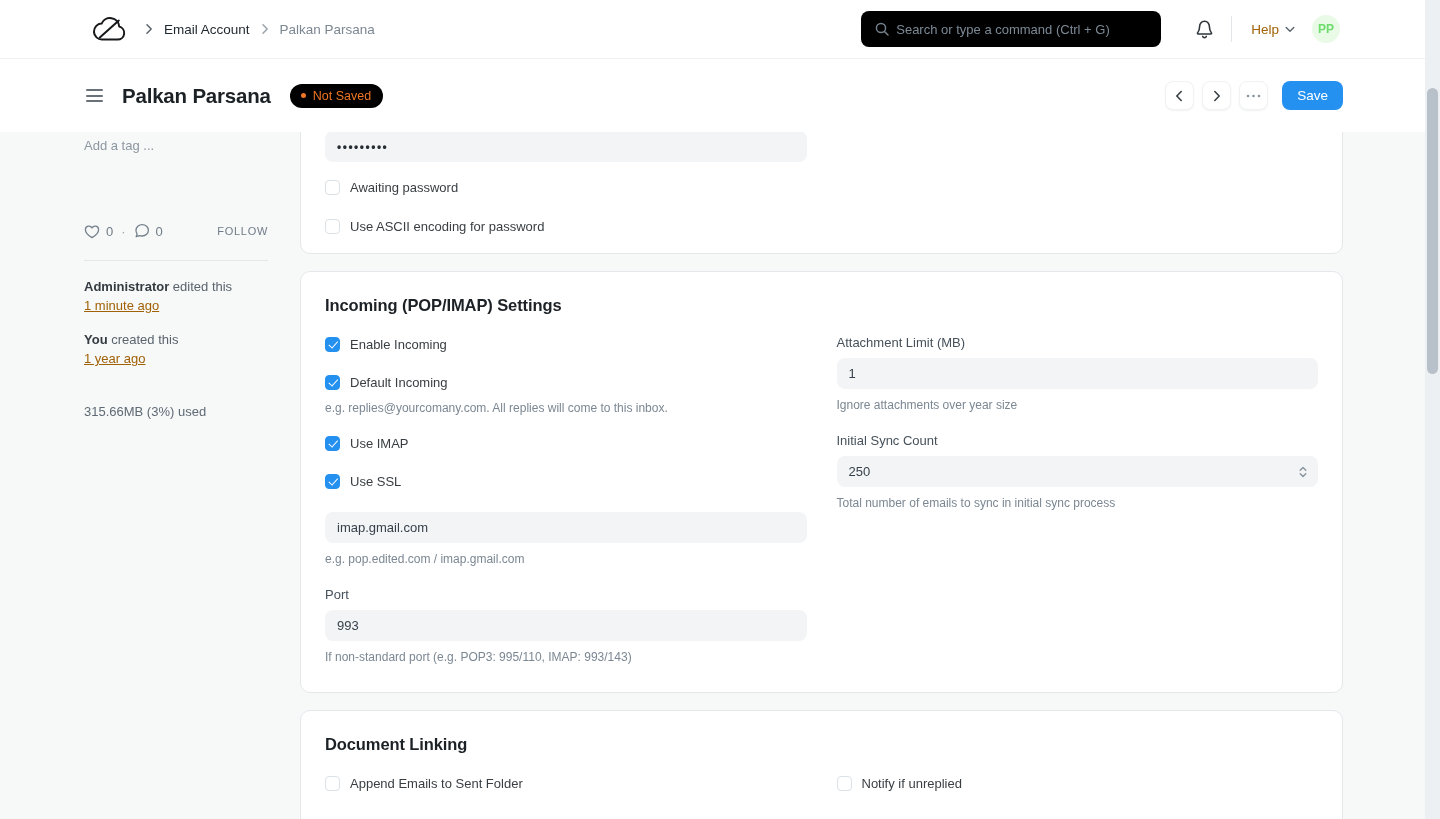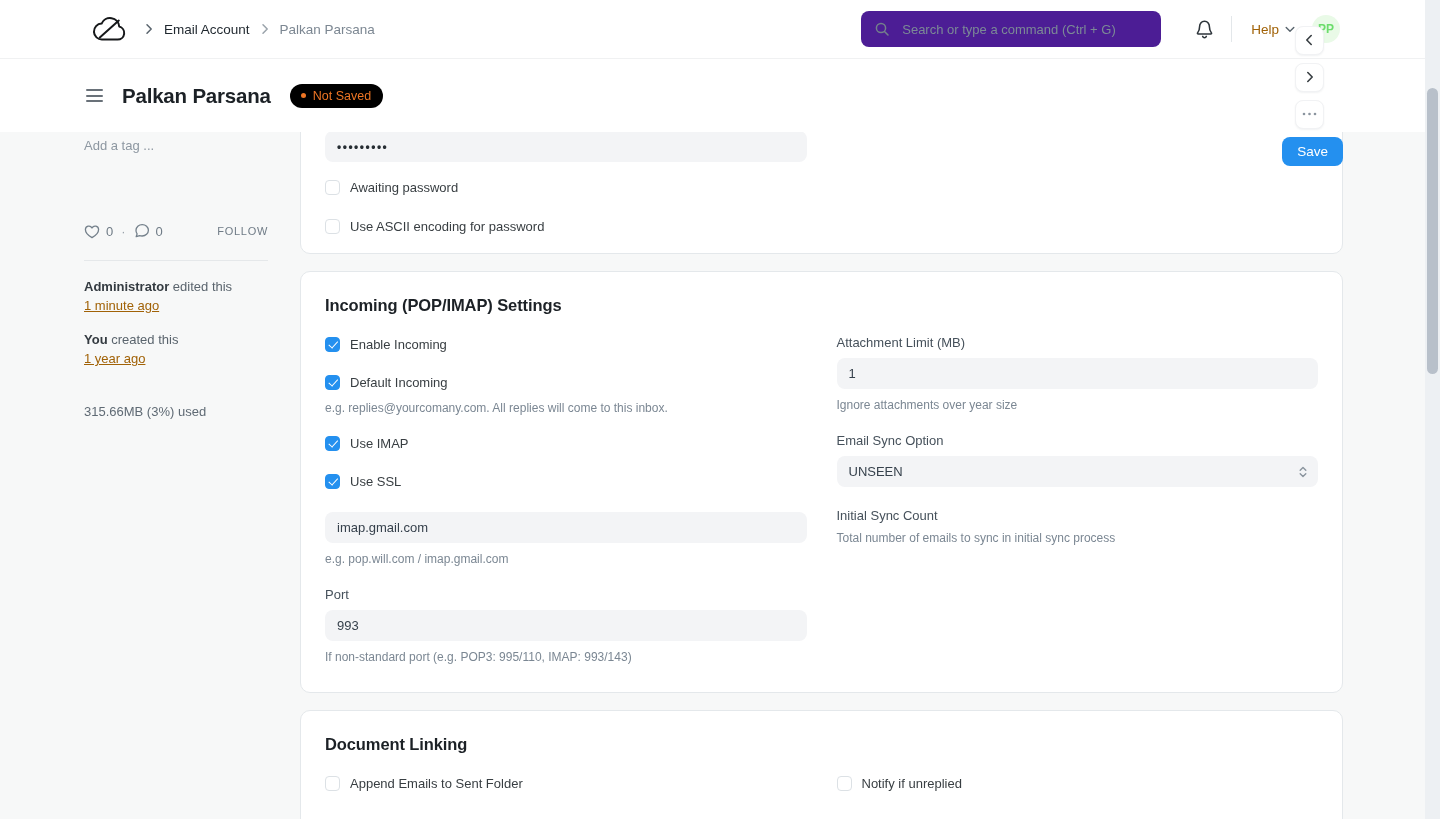--- a/index.html
+++ b/index.html
@@ -14,22 +14,22 @@
     height:59px; background:#fff; border-bottom:1px solid #f0f1f2;
     display:flex; align-items:center; padding:0 100px 0 92px;
   }
   .nav-left { display:flex; align-items:center; }
   .logo { display:flex; align-items:center; margin-right:16px; cursor:pointer; }
   .breadcrumb { display:flex; align-items:center; gap:11px; font-size:13.5px; }
   .crumb-parent { color:#1f272e; font-weight:500; text-decoration:none; cursor:pointer; }
   .crumb-current { color:#7c8792; }
   .nav-right { margin-left:auto; display:flex; align-items:center; }
   .searchbar {
-    width:300px; height:36px; background:#4c1d95; border-radius:8px;
-    display:flex; align-items:center; gap:12px; padding:0 13px;
+    width:300px; height:36px; background:#000000; border-radius:8px;
+    display:flex; align-items:center; gap:6px; padding:0 13px;
     color:#7c8a96; font-size:13px; cursor:text;
   }
   .bell-btn { margin-left:34px; display:flex; align-items:center; cursor:pointer; }
   .nav-sep { width:1px; height:26px; background:#e3e7ea; margin:0 19px 0 17px; }
   .help { display:flex; align-items:center; gap:6px; font-size:13.5px; color:#a16207; cursor:pointer; }
   .avatar {
     width:28px; height:28px; border-radius:50%; margin-left:17px;
     background:#e9faе7; background:#e9fae7; color:#6cdd6c;
     display:flex; align-items:center; justify-content:center;
     font-size:12px; font-weight:600; cursor:pointer;
@@ -41,21 +41,21 @@
     padding:0 97px 0 84px; position:relative; z-index:2;
   }
   .menu-btn { display:flex; flex-direction:column; gap:3.5px; cursor:pointer; padding:2px; }
   .menu-btn i { display:block; width:17px; height:2px; border-radius:2px; background:#697179; }
   .doc-title { font-size:20.5px; font-weight:700; color:#1c2126; margin-left:17px; letter-spacing:-0.2px; }
   .status-pill {
     margin-left:19px; background:#000000; color:#ed7524; font-size:12.5px;
     border-radius:999px; padding:5px 12px 5px 11px; display:flex; align-items:center; gap:7px;
   }
   .status-pill .dot { width:5px; height:5px; border-radius:50%; background:#ed7524; }
-  .head-actions { margin-left:auto; display:flex; align-items:center; gap:8px;flex-direction:column; }
+  .head-actions { margin-left:auto; display:flex; align-items:flex-start; gap:8px; }
   .icon-btn {
     width:29px; height:29px; border:1px solid #f1f2f4; background:#fff; border-radius:8px;
     display:flex; align-items:center; justify-content:center; cursor:pointer;
     box-shadow:0 1px 2px rgba(25,39,52,.06);
   }
   .save-btn {
     height:29px; padding:0 15px; margin-left:6px; background:#2490ef; color:#fff;
     border:none; border-radius:8px; font-size:13.5px; font-weight:500;
     font-family:inherit; cursor:pointer;
   }
@@ -292,52 +292,49 @@
             <span class="checkbox checked"></span>
             <span class="cb-label">Use IMAP</span>
           </div>
           <div class="checkbox-row mb23">
             <span class="checkbox checked"></span>
             <span class="cb-label">Use SSL</span>
           </div>
 
           <div class="mb22">
             <input class="text-input" type="text" value="imap.gmail.com" style="">
-            <p class="help-text">e.g. pop.will.com / imap.gmail.com</p>
+            <p class="help-text">e.g. pop.edited.com / imap.gmail.com</p>
           </div>
 
           <div>
             <div class="field-label">Port</div>
             <input class="text-input" type="text" value="993" style="">
             <p class="help-text">If non-standard port (e.g. POP3: 995/110, IMAP: 993/143)</p>
           </div>
         </div>
 
         <div>
           <div class="mb22">
             <div class="field-label">Attachment Limit (MB)</div>
             <input class="text-input" type="text" value="1" style="">
             <p class="help-text">Ignore attachments over year size</p>
           </div>
 
-          <div class="mb22">
-            <div class="field-label">Email Sync Option</div>
+
+          <div>
+            <div class="field-label">Initial Sync Count</div>
             <div class="select-box">
-              <span>UNSEEN</span>
+              <span>250</span>
               <span>
                 <svg width="12" height="14" viewBox="0 0 12 14" fill="none">
                     <path d="M3.2 5.3 L6 2.5 L8.8 5.3" stroke="#8a949e" stroke-width="1.4" stroke-linecap="round" stroke-linejoin="round"></path>
                     <path d="M3.2 8.7 L6 11.5 L8.8 8.7" stroke="#8a949e" stroke-width="1.4" stroke-linecap="round" stroke-linejoin="round"></path>
                   </svg>
               </span>
             </div>
-          </div>
-
-          <div>
-            <div class="field-label">Initial Sync Count</div>
             <p class="help-text">Total number of emails to sync in initial sync process</p>
           </div>
         </div>
       </div>
     </section>
 
     <section class="card card-doclink">
       <h2 class="section-title">Document Linking</h2>
       <div class="form-grid mt-head">
         <div class="checkbox-row">

